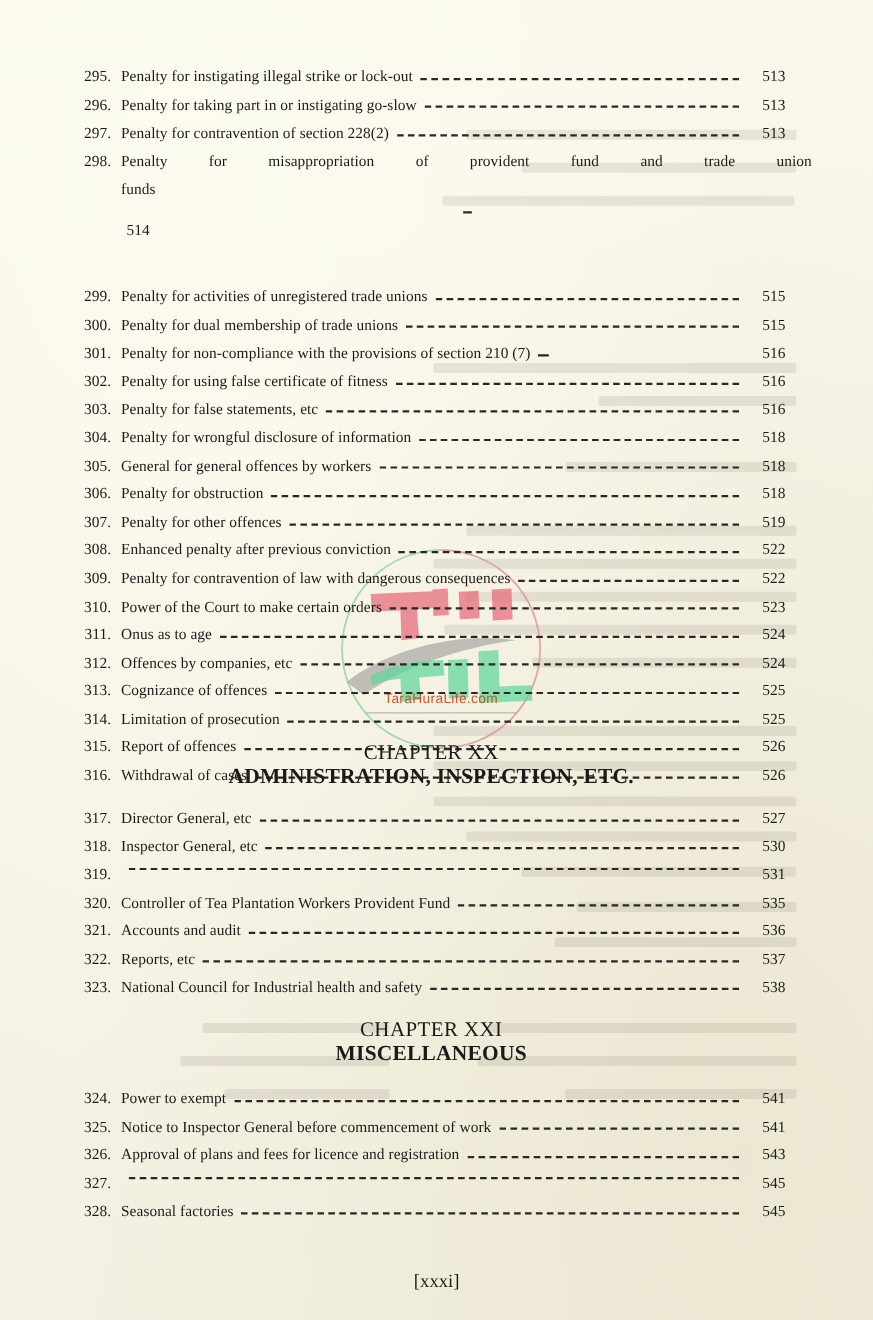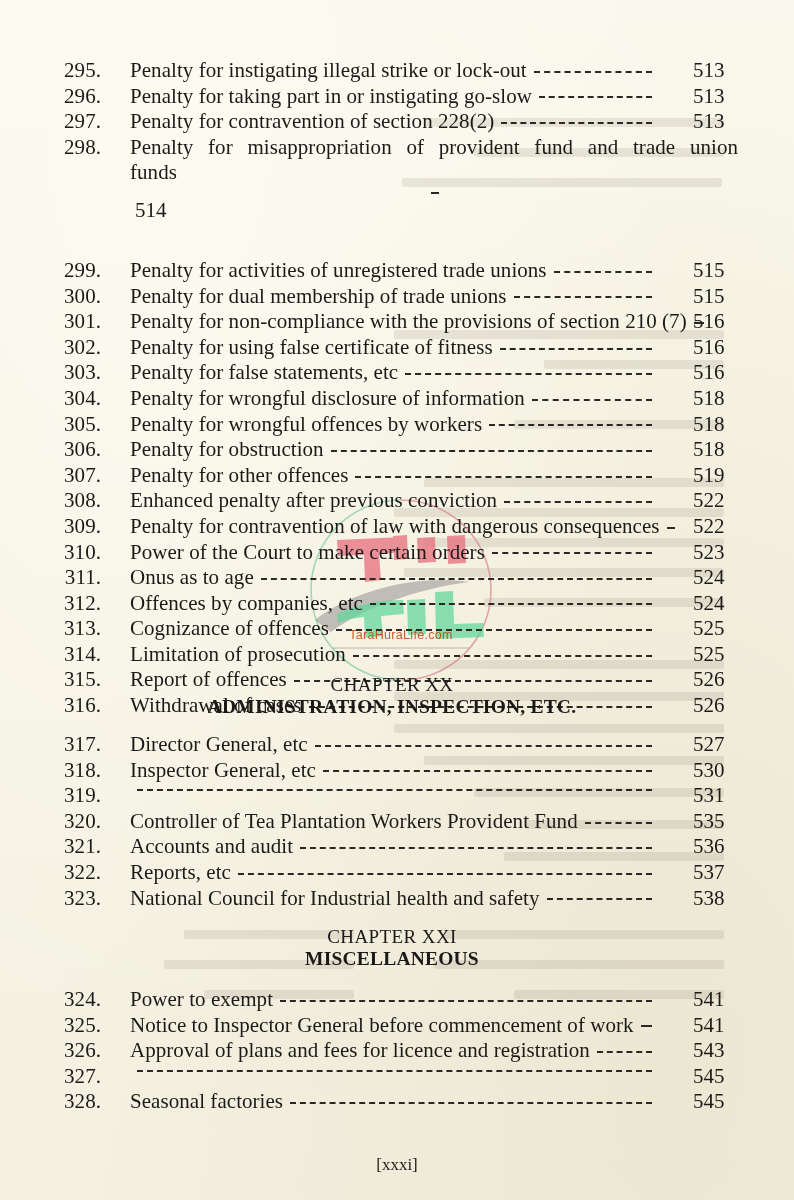--- a/index.html
+++ b/index.html
@@ -55,24 +55,23 @@
   .toc-list {
     position: relative;
     margin: 0;
     padding: 0;
     list-style: none;
   }
 
   .toc-entry {
     display: flex;
     align-items: flex-start;
-    font-size: 21px;
+    font-size: 14px;
     line-height: 25.6px;
     letter-spacing: 0.05px;
-    gap: 20px;
   }
 
   .entry-num {
     width: 52px;
     flex: 0 0 52px;
     text-align: right;
     padding-right: 9px;
     box-sizing: border-box;
   }
 
@@ -327,21 +326,21 @@
         <span class="entry-num">304.</span>
         <span class="entry-body">
           <span class="entry-title">Penalty for wrongful disclosure of information</span>
           <span class="leader"></span>
         </span>
         <span class="entry-page">518</span>
       </li>
       <li class="toc-entry">
         <span class="entry-num">305.</span>
         <span class="entry-body">
-          <span class="entry-title">Penalty for wrongful offences by workers</span>
+          <span class="entry-title">General for general offences by workers</span>
           <span class="leader"></span>
         </span>
         <span class="entry-page">518</span>
       </li>
       <li class="toc-entry">
         <span class="entry-num">306.</span>
         <span class="entry-body">
           <span class="entry-title">Penalty for obstruction</span>
           <span class="leader"></span>
         </span>

